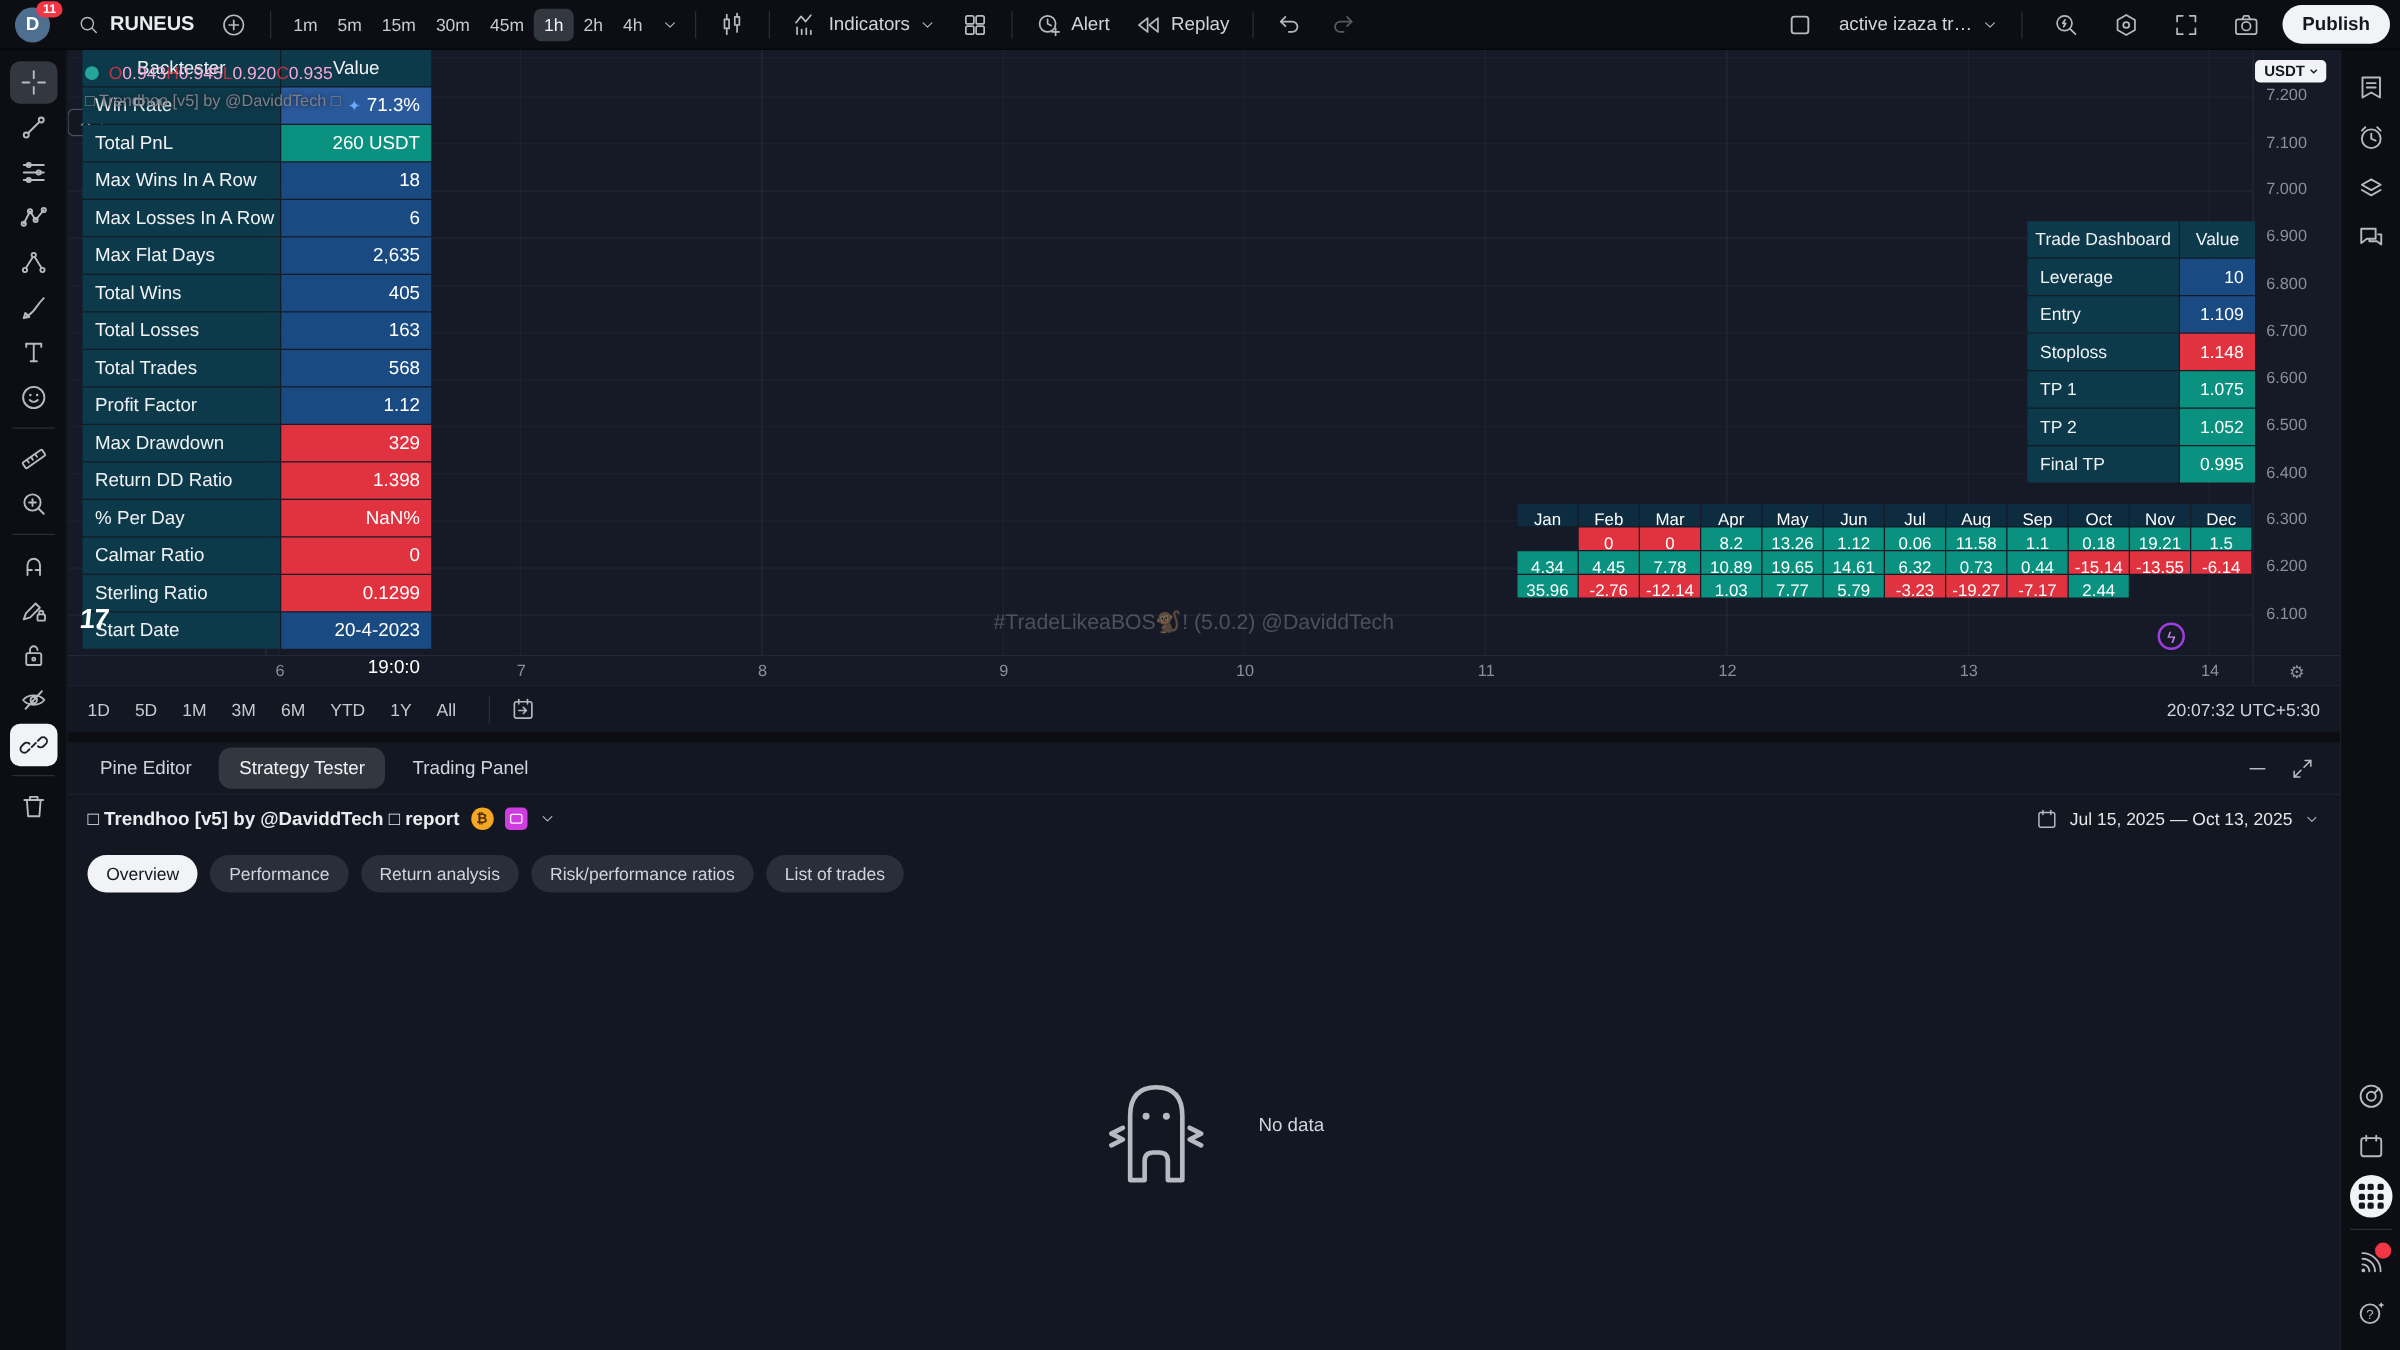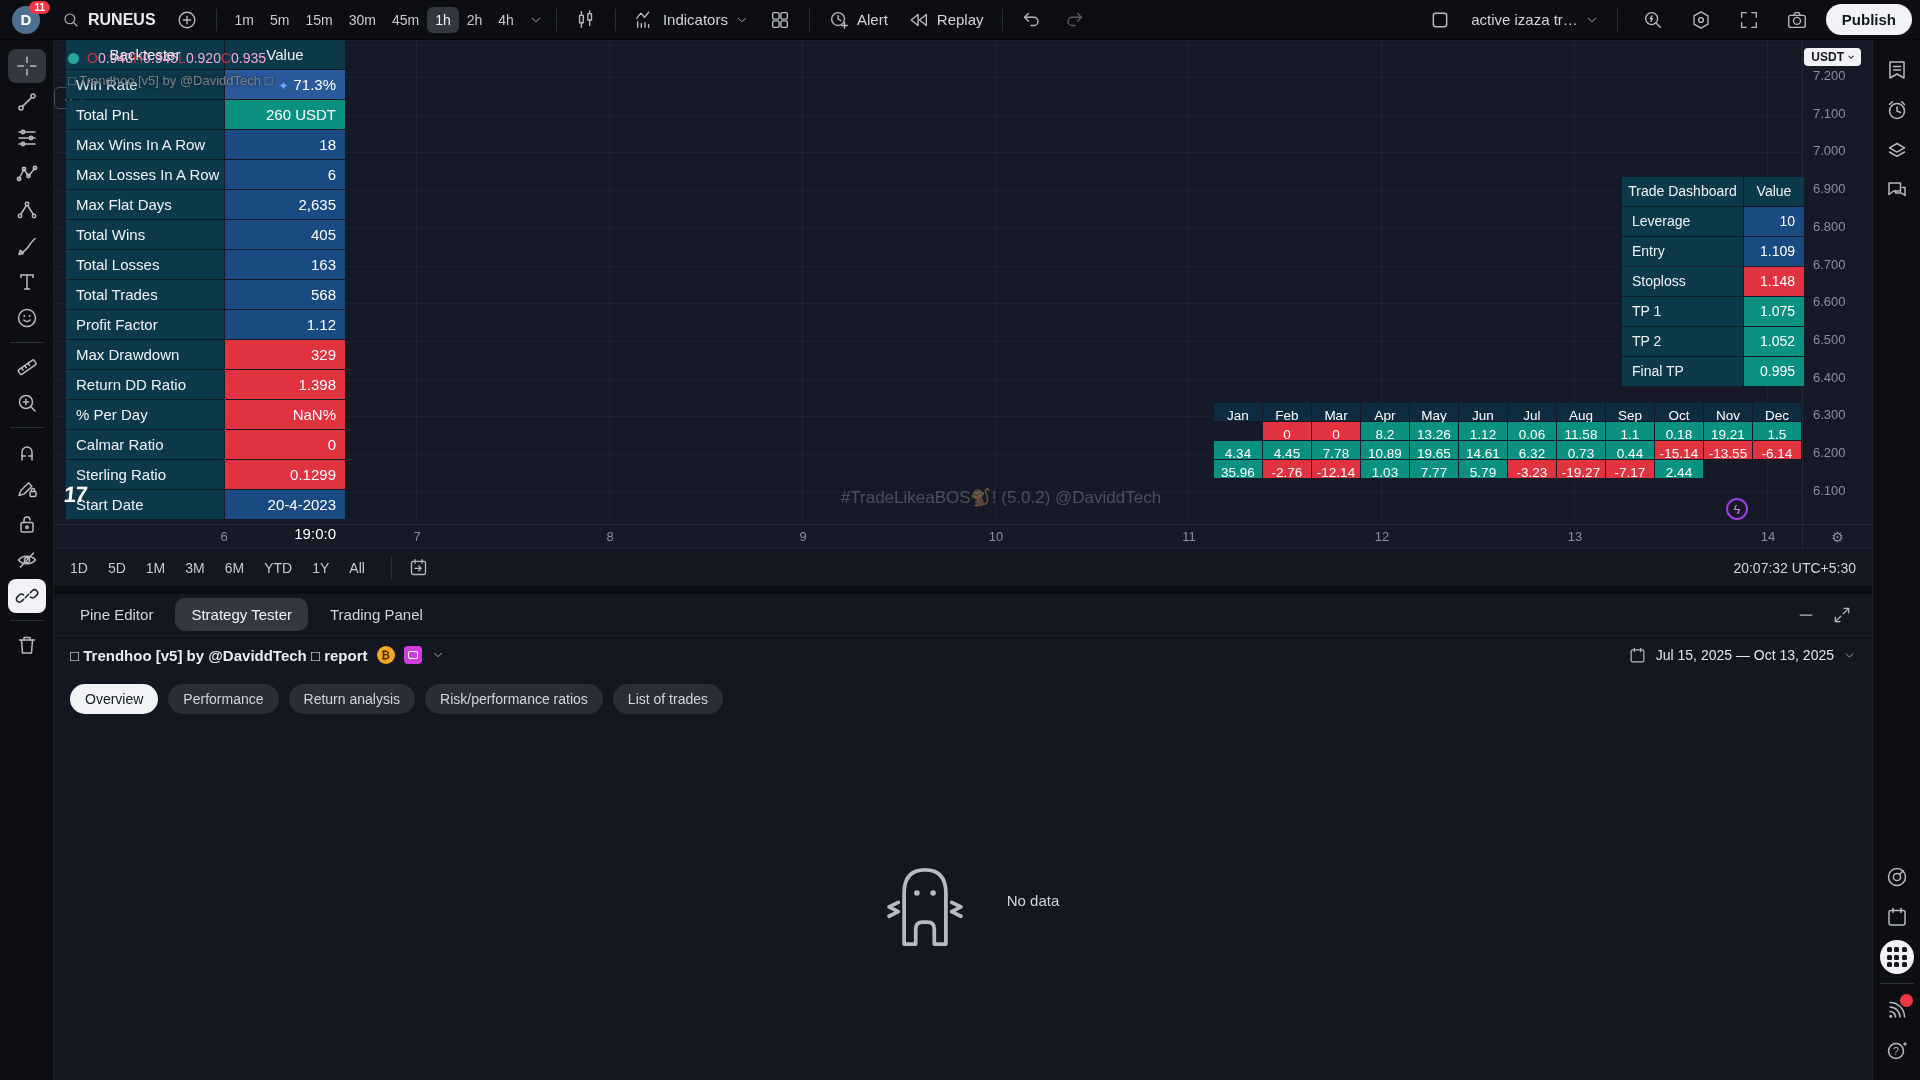--- a/index.html
+++ b/index.html
@@ -89,21 +89,21 @@
   .c-wr { background:#2a5a9c; }
   .spark { color:#6fa8ff; font-size:12px; margin-right:5px; }
 
   
   #monthly { left:1160px; top:363px; grid-template-columns:repeat(12,48px); font-size:13.5px; }
   #monthly > div { height:18px; line-height:26px; text-align:center; color:#fff; }
   .m-h { background:#0d2c3f; font-weight:normal; }
   .m-e { background:transparent; }
 
   #watermark { position:absolute; left:0; top:447px; width:1802px; text-align:center; font-size:17px;
-    color:rgba(148,154,166,.42); z-index:2;margin-left:46px; }
+    color:rgba(148,154,166,.42); z-index:2; }
   #tv-logo { position:absolute; left:10px; top:442px; z-index:9; color:#fff; font-weight:900; font-size:22px;
     transform:skewX(-6deg); letter-spacing:-1px; }
   #bolt-badge { position:absolute; left:1672px; top:458px; width:22px; height:22px; border:2px solid #a03de0;
     border-radius:50%; color:#c586f0; font-size:13px; display:flex; align-items:center; justify-content:center; z-index:5; }
 
   
   #rangebar { position:absolute; left:54px; top:548px; width:1818px; height:38px; background:#131722;
     border-top:1px solid #1e222d; display:flex; align-items:center; padding:0 16px; }
   .rng { font-size:14px; color:#c7cad1; margin-right:20px; cursor:pointer; }
   #rangebar .clock { margin-left:auto; font-size:14px; color:#d1d4dc; }

